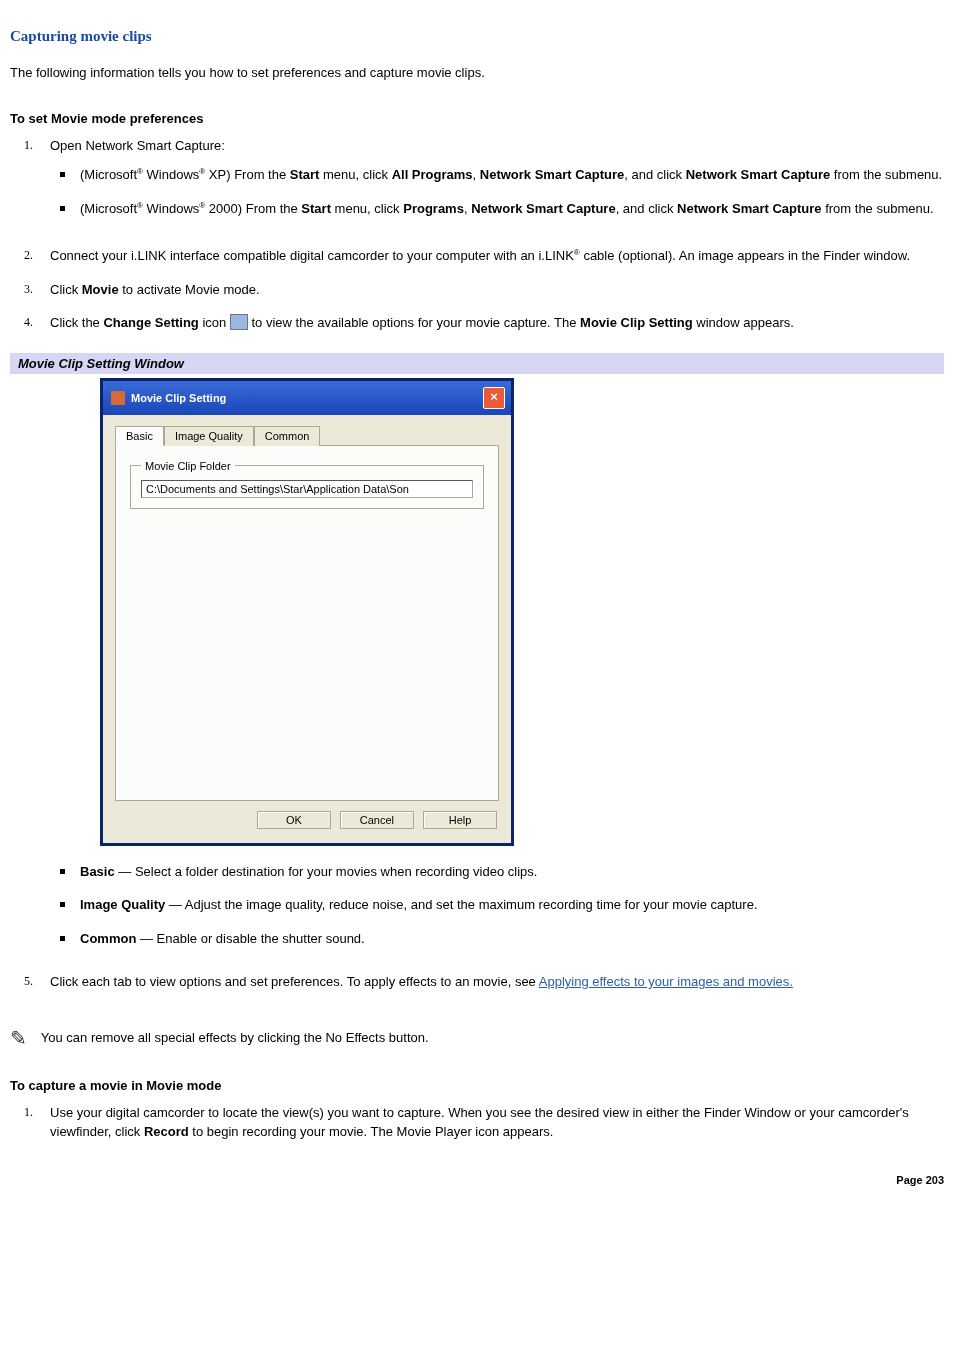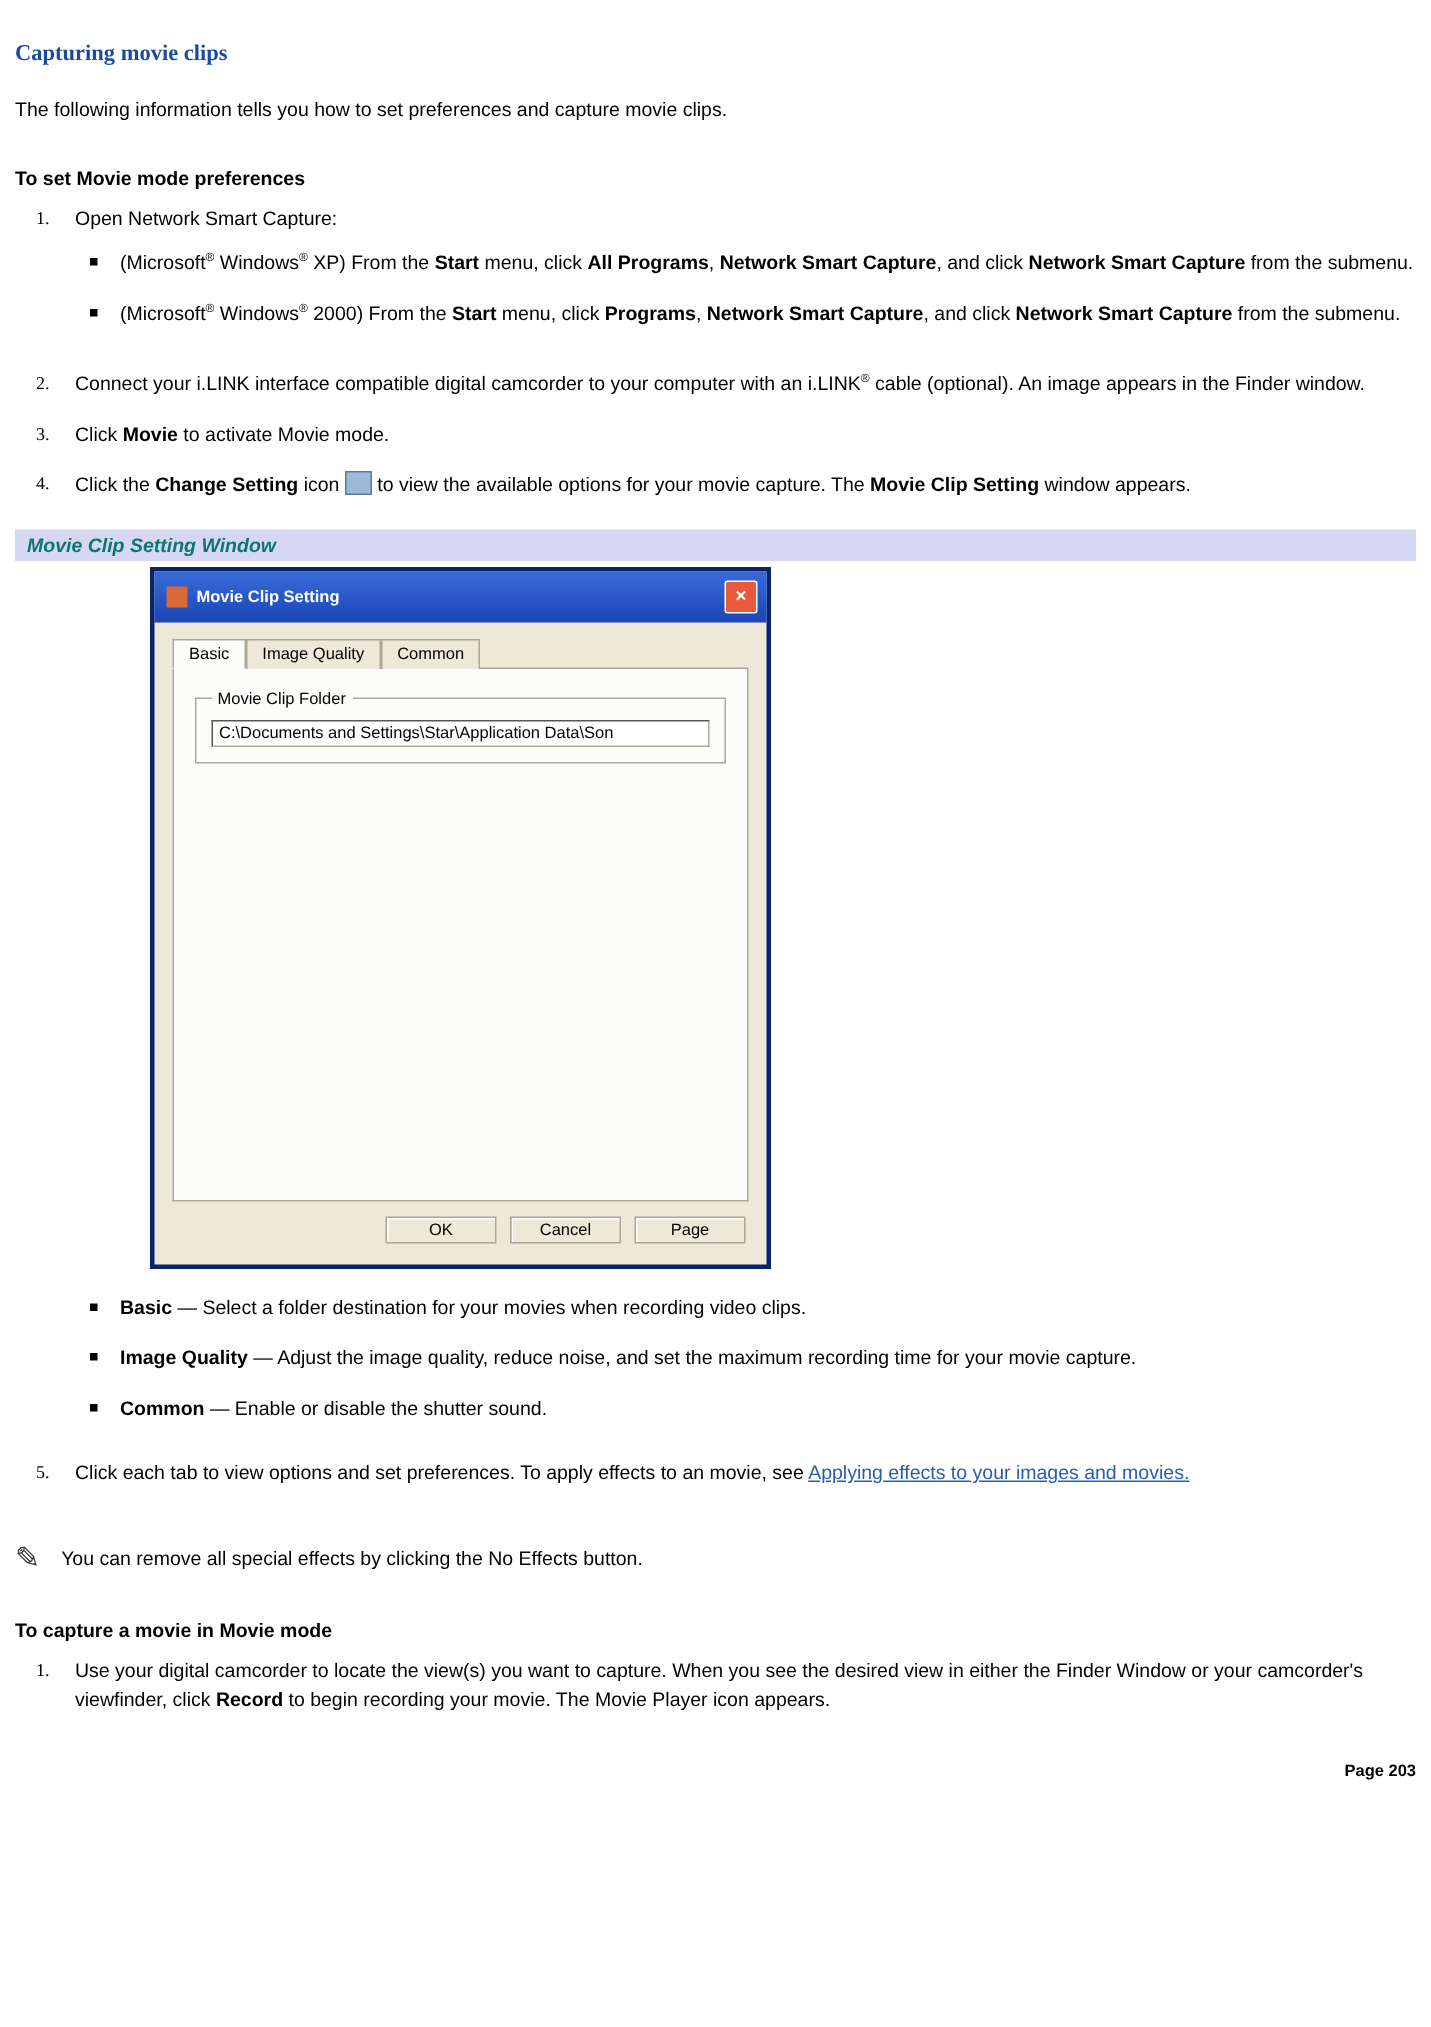--- a/index.html
+++ b/index.html
@@ -72,21 +72,21 @@
     width: 16px;
     height: 14px;
     background: #9db8d8;
     border: 1px solid #5a7aa0;
     vertical-align: middle;
     position: relative;
     top: -2px;
   }
   .caption-bar {
     background: #d6d6f5;
-    color: #0f766e;
+    color: #000000;
     font-weight: bold;
     font-style: italic;
     font-size: 13px;
     padding: 3px 8px;
     margin: 6px 0 2px 0;
   }
   .dialog-wrap {
     margin: 4px 0 16px 90px;
   }
   .dialog {
@@ -269,21 +269,21 @@
       </div>
       <div class="tabcontent">
         <fieldset class="group">
           <legend>Movie Clip Folder</legend>
           <div class="pathbox">C:\Documents and Settings\Star\Application Data\Son</div>
         </fieldset>
       </div>
       <div class="dialog-buttons">
         <button class="winbtn">OK</button>
         <button class="winbtn">Cancel</button>
-        <button class="winbtn">Page</button>
+        <button class="winbtn">Help</button>
       </div>
     </div>
   </div>
 </div>
 
 <div style="padding-left:40px">
   <ul class="bullets">
     <li><b>Basic</b><span> — Select a folder destination for your movies when recording video clips.</span></li>
     <li><b>Image Quality</b><span> — Adjust the image quality, reduce noise, and set the maximum recording time for your movie capture.</span></li>
     <li><b>Common</b><span> — Enable or disable the shutter sound.</span></li>

